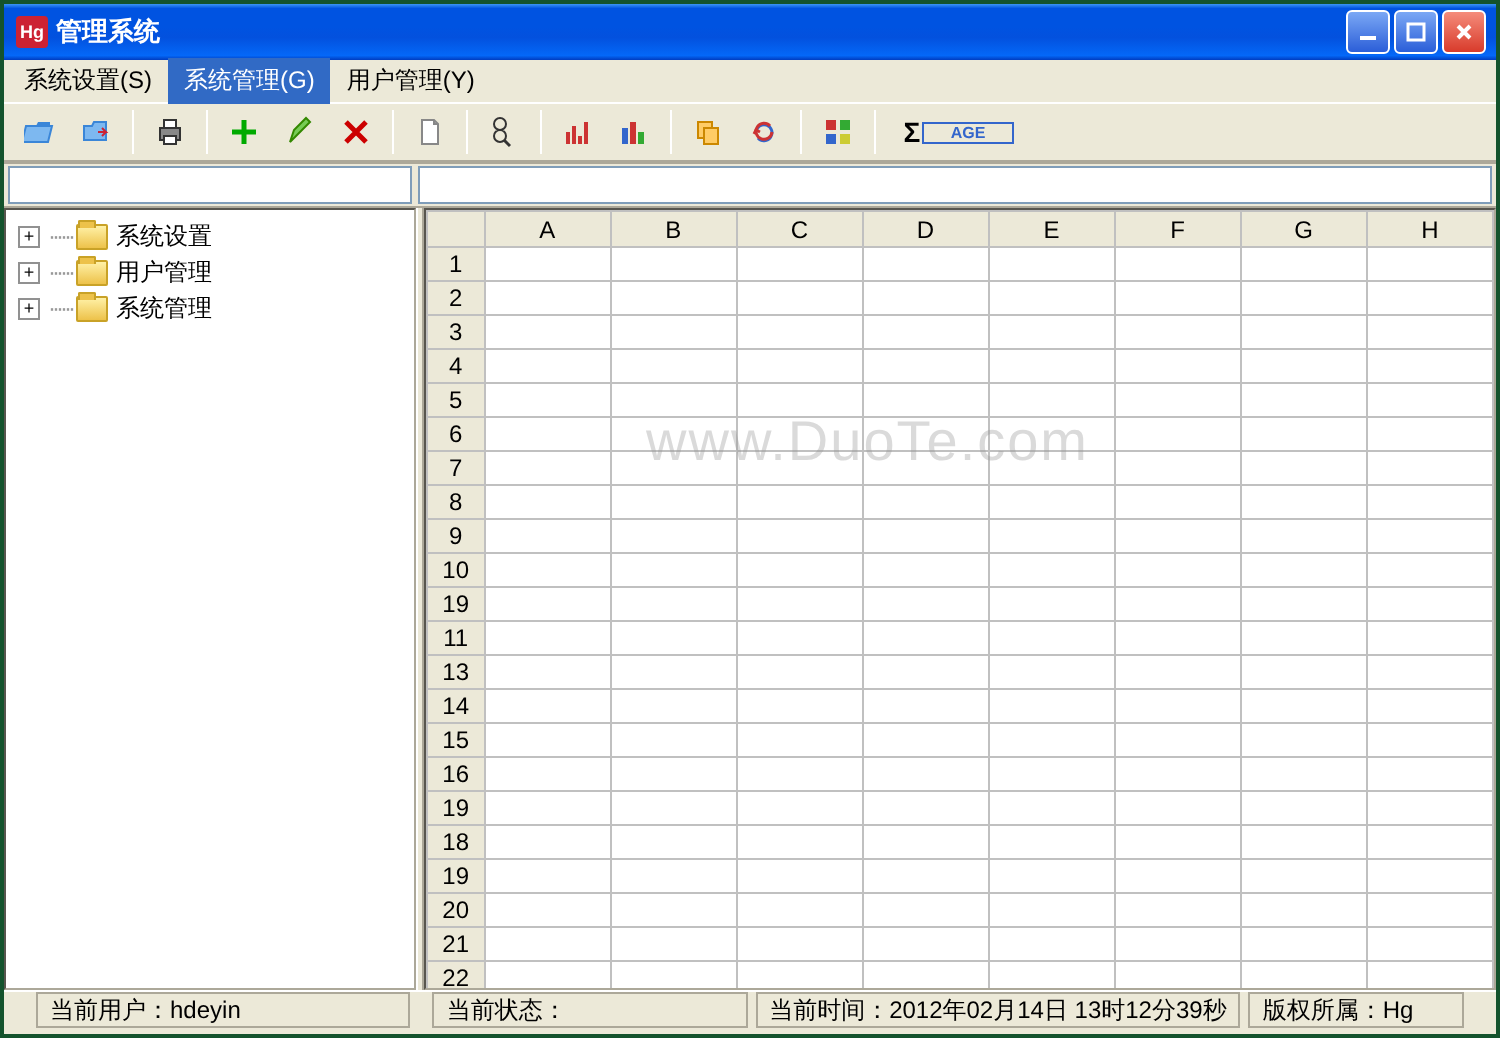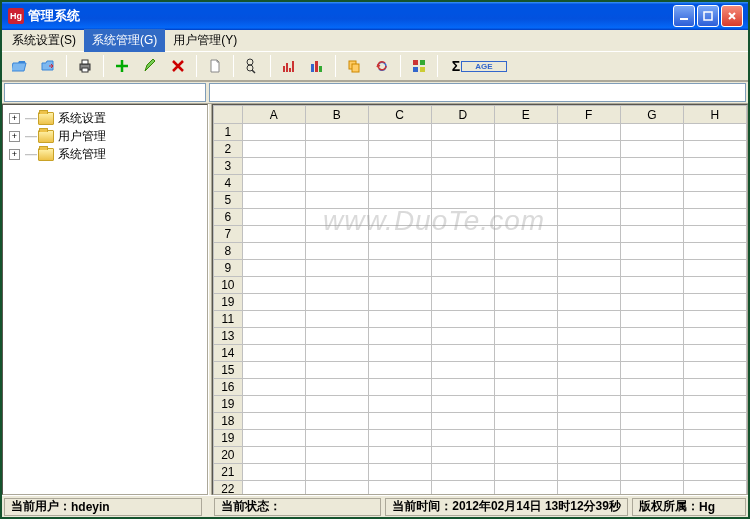--- a/index.html
+++ b/index.html
@@ -39,29 +39,29 @@
 .grid-pane { flex:1; background:#fff; border: 1px inset #aca899; overflow:hidden; position:relative; }
 .grid-wrap { position:absolute; inset:0; overflow:auto; }
 table.grid { border-collapse: collapse; table-layout: fixed;}
 table.grid th, table.grid td { border: 1px solid #c0c0c0; font-weight: normal; }
 table.grid th { background: #ece9d8; text-align:center; }
 table.grid .corner { width: 30px; height: 18px; background:#ece9d8; }
 table.grid th.col { width: 68px; height: 18px; }
 table.grid th.row { width: 30px; height: 17px; text-align:center; background:#ece9d8;}
 table.grid td.cell { width: 68px; height: 17px; background:#fff;}
 
-.statusbar { height: 22px; background: #ece9d8; border-top: 1px solid #fff; display:flex; align-items:center; padding: 0 2px; gap: 4px; font-weight: bold;}
+.statusbar { height: 22px; background: #ece9d8; border-top: 1px solid #fff; display:flex; align-items:flex-start; padding: 0 16px; gap: 4px;}
 .statusbar .panel { border: 1px solid #aca899; background:#ece9d8; height: 18px; padding: 1px 6px; display:flex; align-items:center; white-space:nowrap; }
 .statusbar .p1 { width: 202px;}
 .statusbar .gap { width: 4px;}
 .statusbar .p2 { width: 170px;}
 .statusbar .p3 { flex:1;}
 .statusbar .p4 { width: 116px;}
 
-.watermark { position:absolute; top: 100px; left: 110px; font-size: 28px; color: rgba(150,150,150,0.35); font-family: Arial; font-style: italic; pointer-events:none; letter-spacing: 1px;}
+.watermark { position:absolute; top: 100px; left: 110px; font-size: 28px; color: rgba(150,150,150,0.35); font-family: Arial; pointer-events:none; letter-spacing: 1px;}
 </style>
 </head>
 <body>
 
 <div class="window">
 
   <div class="titlebar">
     <div class="app-icon">Hg</div>
     <div>管理系统</div>
     <div class="spacer"></div>

